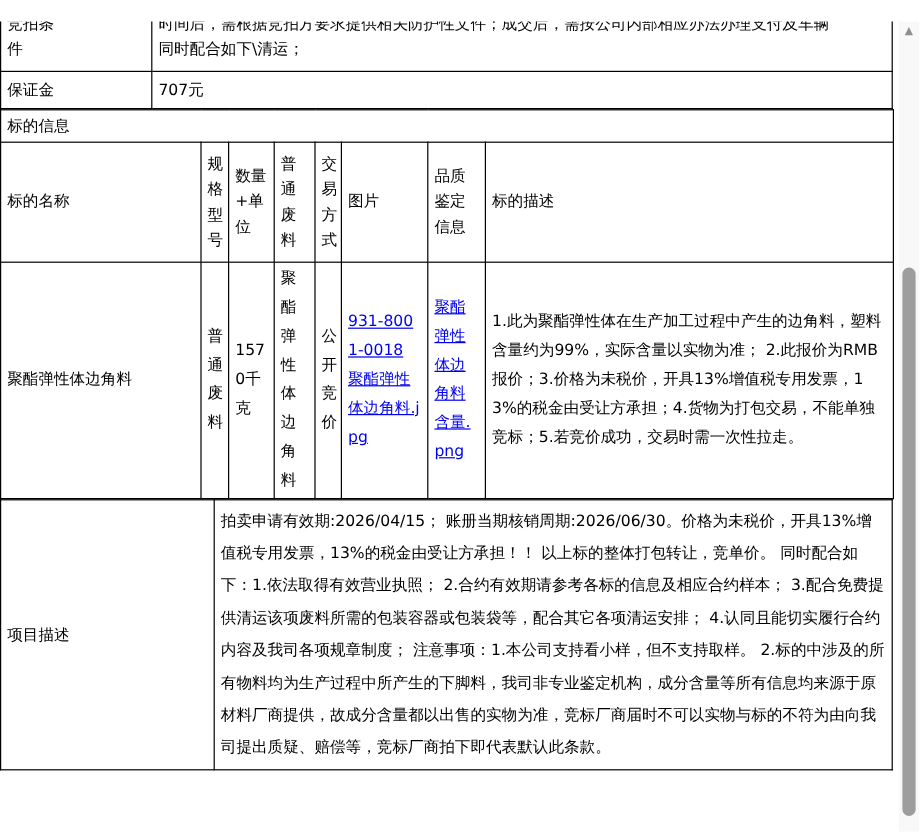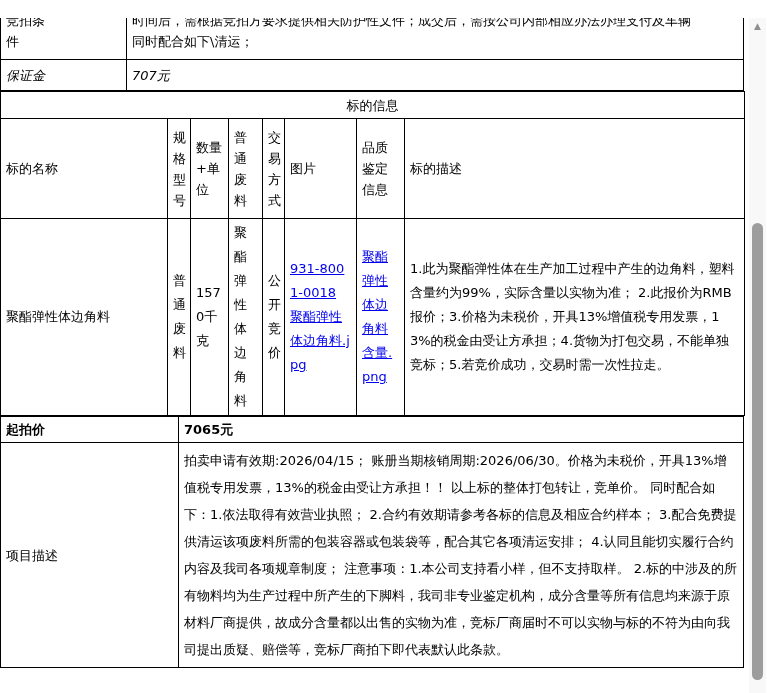--- a/index.html
+++ b/index.html
@@ -19,25 +19,25 @@
     line-height:21px;
     overflow:hidden;
   }
   
   .tbl-a .col-label{width:115px;}
   
   .tbl-b .c1{width:167px;} .tbl-b .c2{width:23px;} .tbl-b .c3{width:38px;}
   .tbl-b .c4{width:34px;}  .tbl-b .c5{width:22px;} .tbl-b .c6{width:72px;}
   .tbl-b .c7{width:48px;}  .tbl-b .c8{width:340px;}
   .tbl-c .col-label{width:167px;}
-  .section-title{text-align:center;height:22px;}
+  .section-title{text-align:left;height:22px;}
   .hdr-row td{height:95px;}
   .data-row td{height:123px;line-height:24px;margin-left:41px;}
   .row-cond td{height:47px;vertical-align:top;}
-  .row-deposit td{height:26px;font-style:italic;}
+  .row-deposit td{height:26px;}
   .bold-row td{font-weight:bold;}
   .project-cell{line-height:27px;padding-top:4px;padding-bottom:4px;}
   a{color:#0000EE;text-decoration:underline;cursor:pointer;}
   
   .scrollbar{
     position:absolute;right:1px;top:0;width:17px;height:693px;
     background:#f8f8f8;
   }
   .scroll-btn{
     position:absolute;left:0;width:17px;height:17px;
@@ -113,24 +113,20 @@
         <td>
           <a>聚酯弹性体边角料含量.png</a>
         </td>
         <td>1.此为聚酯弹性体在生产加工过程中产生的边角料，塑料含量约为99%，实际含量以实物为准； 2.此报价为RMB报价；3.价格为未税价，开具13%增值税专用发票，13%的税金由受让方承担；4.货物为打包交易，不能单独竞标；5.若竞价成功，交易时需一次性拉走。</td>
       </tr>
     </tbody>
       </table>
 
     <table class="tbl-c">
       <tbody>
-      <tr class="bold-row">
-        <td class="col-label">起拍价</td>
-        <td>7065元</td>
-      </tr>
       <tr>
         <td class="col-label">项目描述</td>
         <td class="project-cell">拍卖申请有效期:2026/04/15； 账册当期核销周期:2026/06/30。价格为未税价，开具13%增值税专用发票，13%的税金由受让方承担！！ 以上标的整体打包转让，竞单价。 同时配合如下：1.依法取得有效营业执照； 2.合约有效期请参考各标的信息及相应合约样本； 3.配合免费提供清运该项废料所需的包装容器或包装袋等，配合其它各项清运安排； 4.认同且能切实履行合约内容及我司各项规章制度； 注意事项：1.本公司支持看小样，但不支持取样。 2.标的中涉及的所有物料均为生产过程中所产生的下脚料，我司非专业鉴定机构，成分含量等所有信息均来源于原材料厂商提供，故成分含量都以出售的实物为准，竞标厂商届时不可以实物与标的不符为由向我司提出质疑、赔偿等，竞标厂商拍下即代表默认此条款。</td>
       </tr>
 
     </tbody>
       </table>
 
   </div>
 

